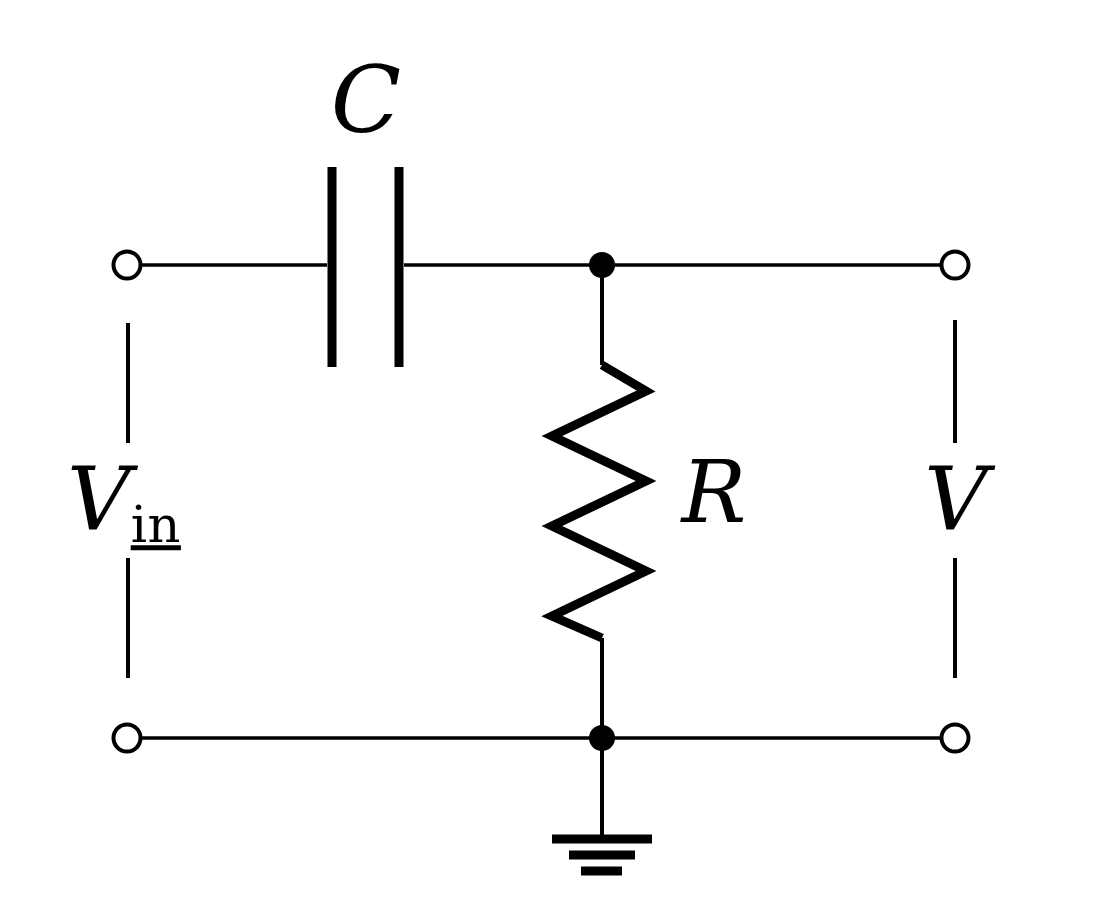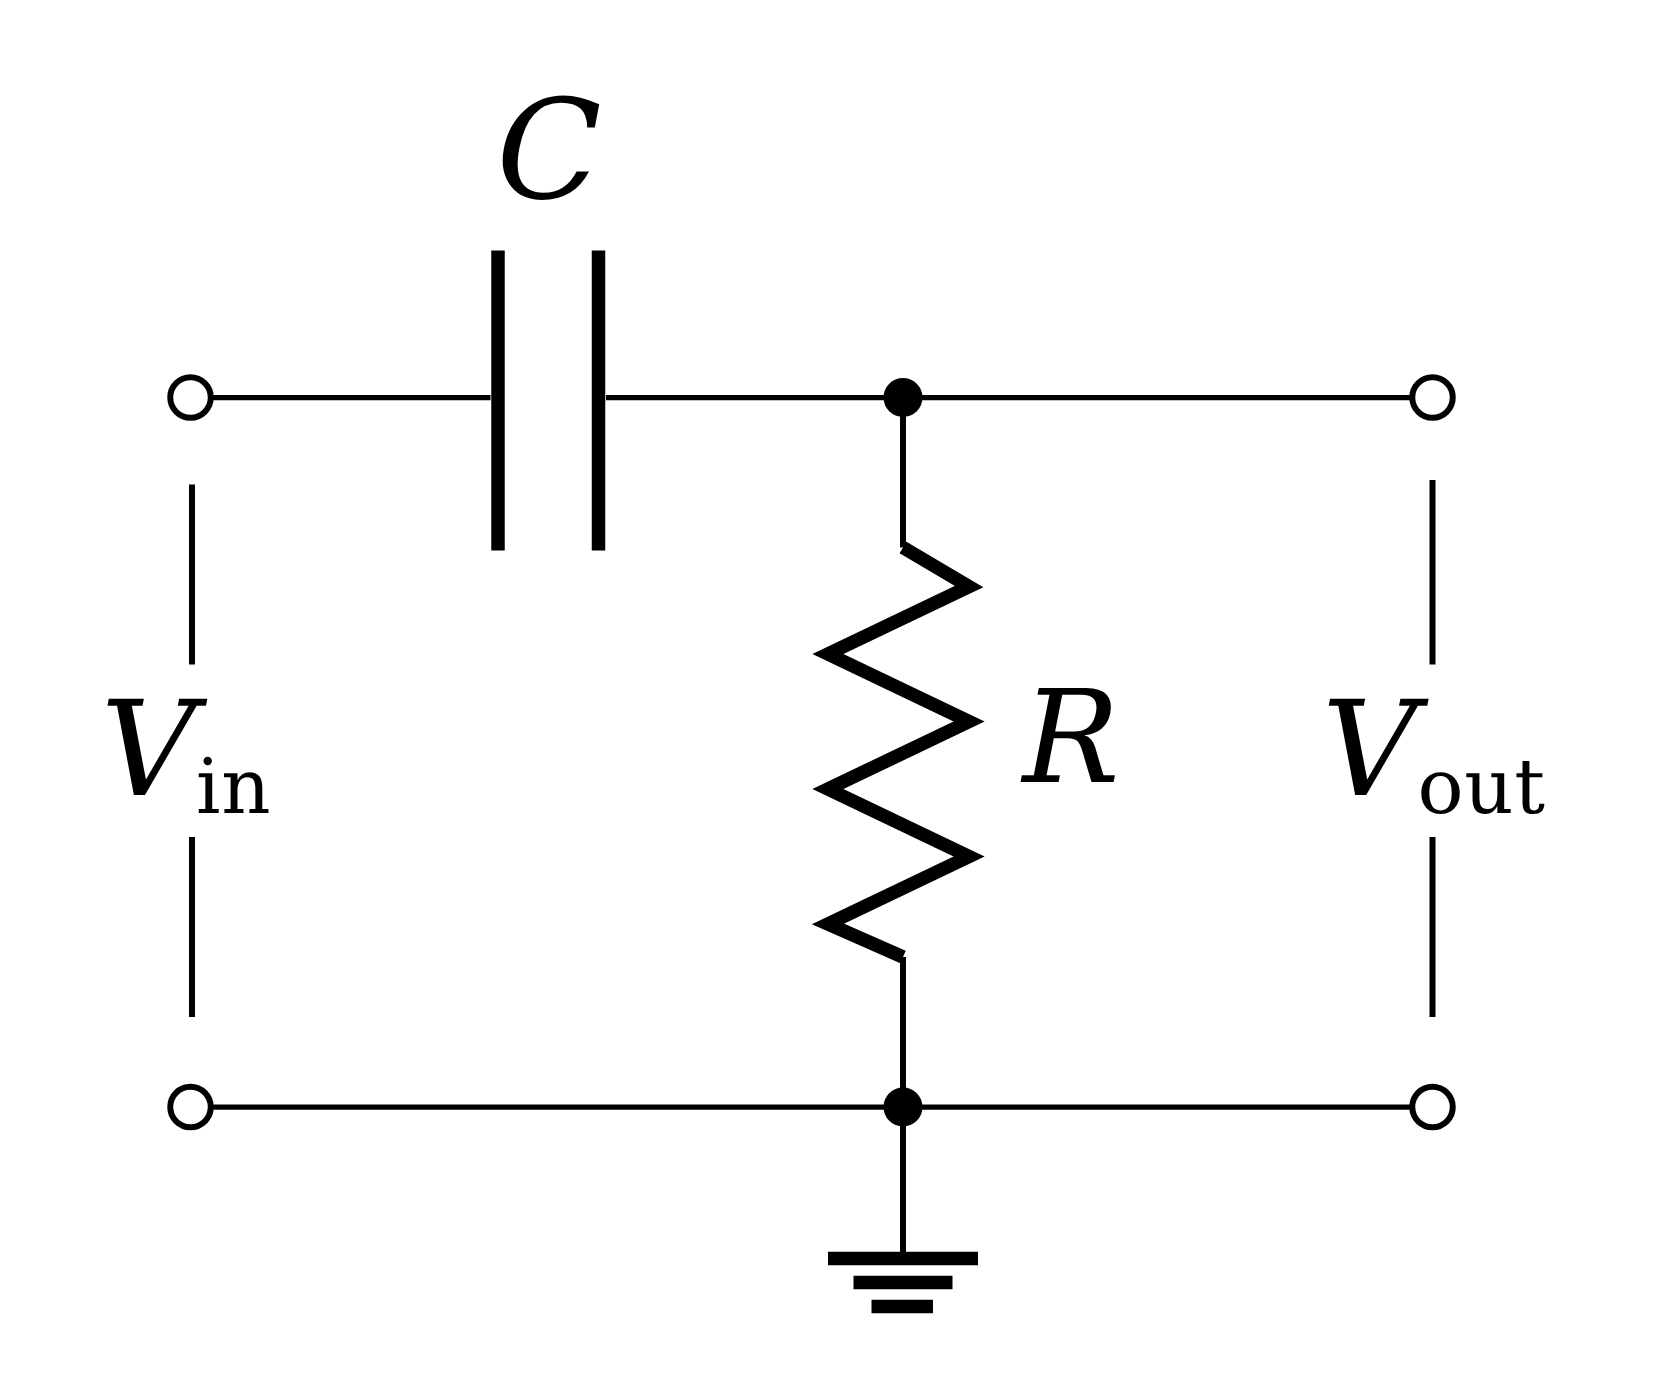--- a/index.html
+++ b/index.html
@@ -35,20 +35,21 @@
   }
   .label .main {
     font-style: italic;
     font-family: "DejaVu Serif", "Liberation Serif", serif;
   }
   .label .sub {
     font-style: normal;
     font-size: 0.58em;
     transform: translateY(0.24em);
     letter-spacing: 0.01em;
+    text-decoration: underline;
   }
   .lbl-c    { left: 366px; top: 101px; font-size: 92px; }
   .lbl-r    { left: 714px; top: 492px; font-size: 86px; }
   .lbl-vin  { left: 124px; top: 500px; font-size: 88px; }
   .lbl-vout { left: 956px; top: 500px; font-size: 88px; }
 </style>
 </head>
 <body>
 
 <div class="canvas">
@@ -98,16 +99,15 @@
     <span class="main">R</span>
   </div>
 
   <div class="label lbl-vin">
     <span class="main">V</span>
     <span class="sub">in</span>
   </div>
 
   <div class="label lbl-vout">
     <span class="main">V</span>
-    <span class="sub">out</span>
   </div>
 
 </div>
 
 </body></html>

